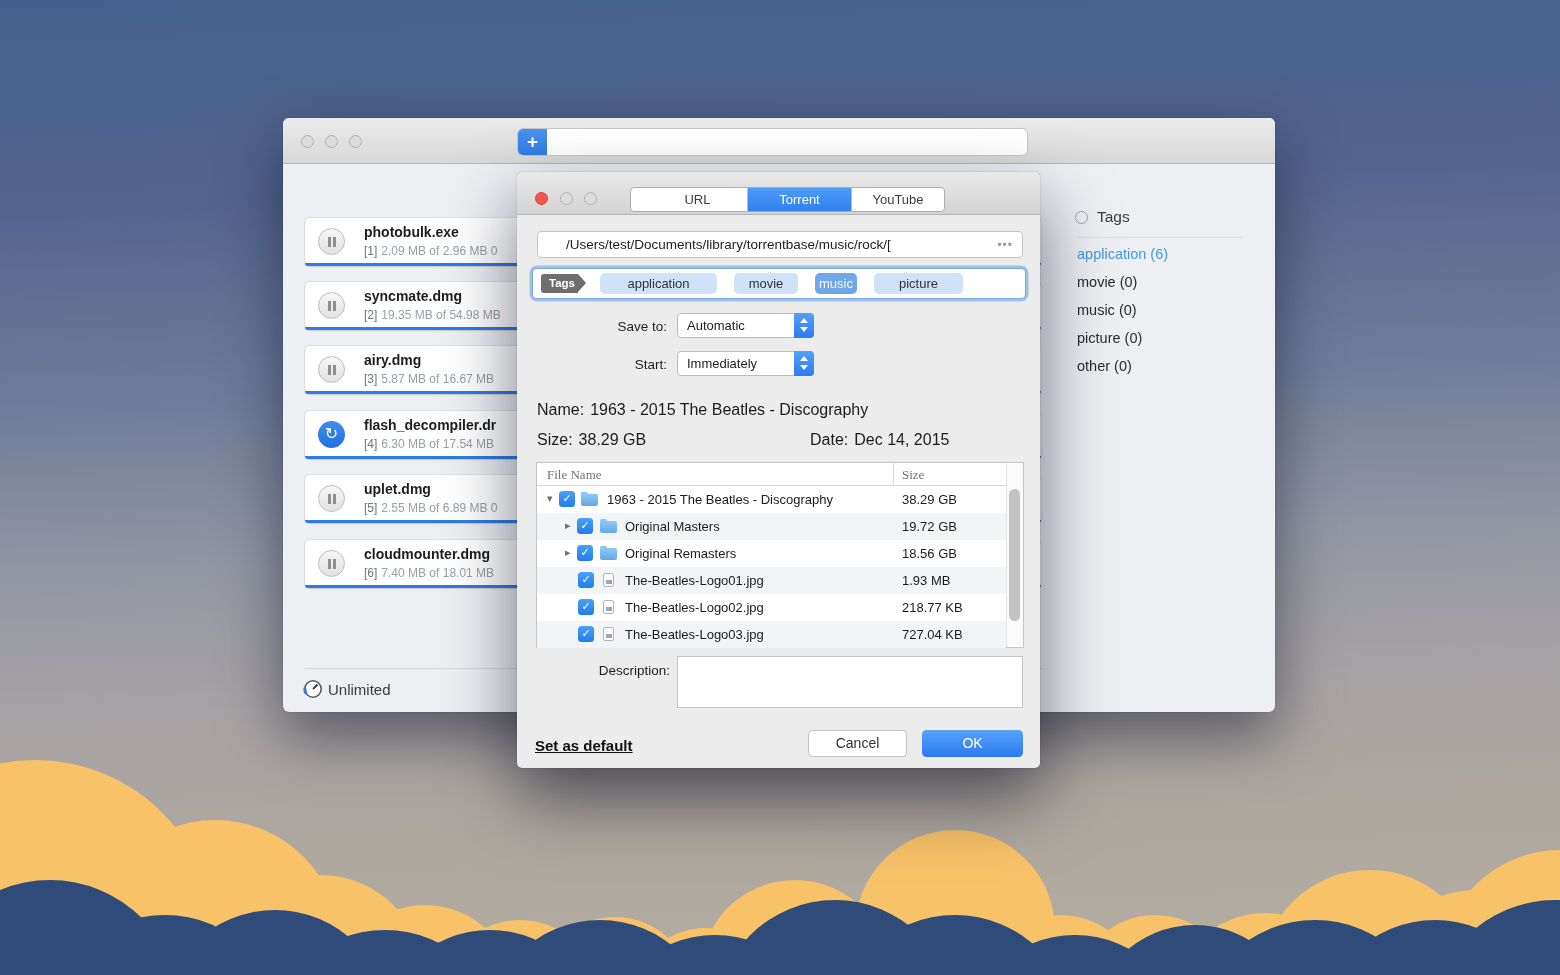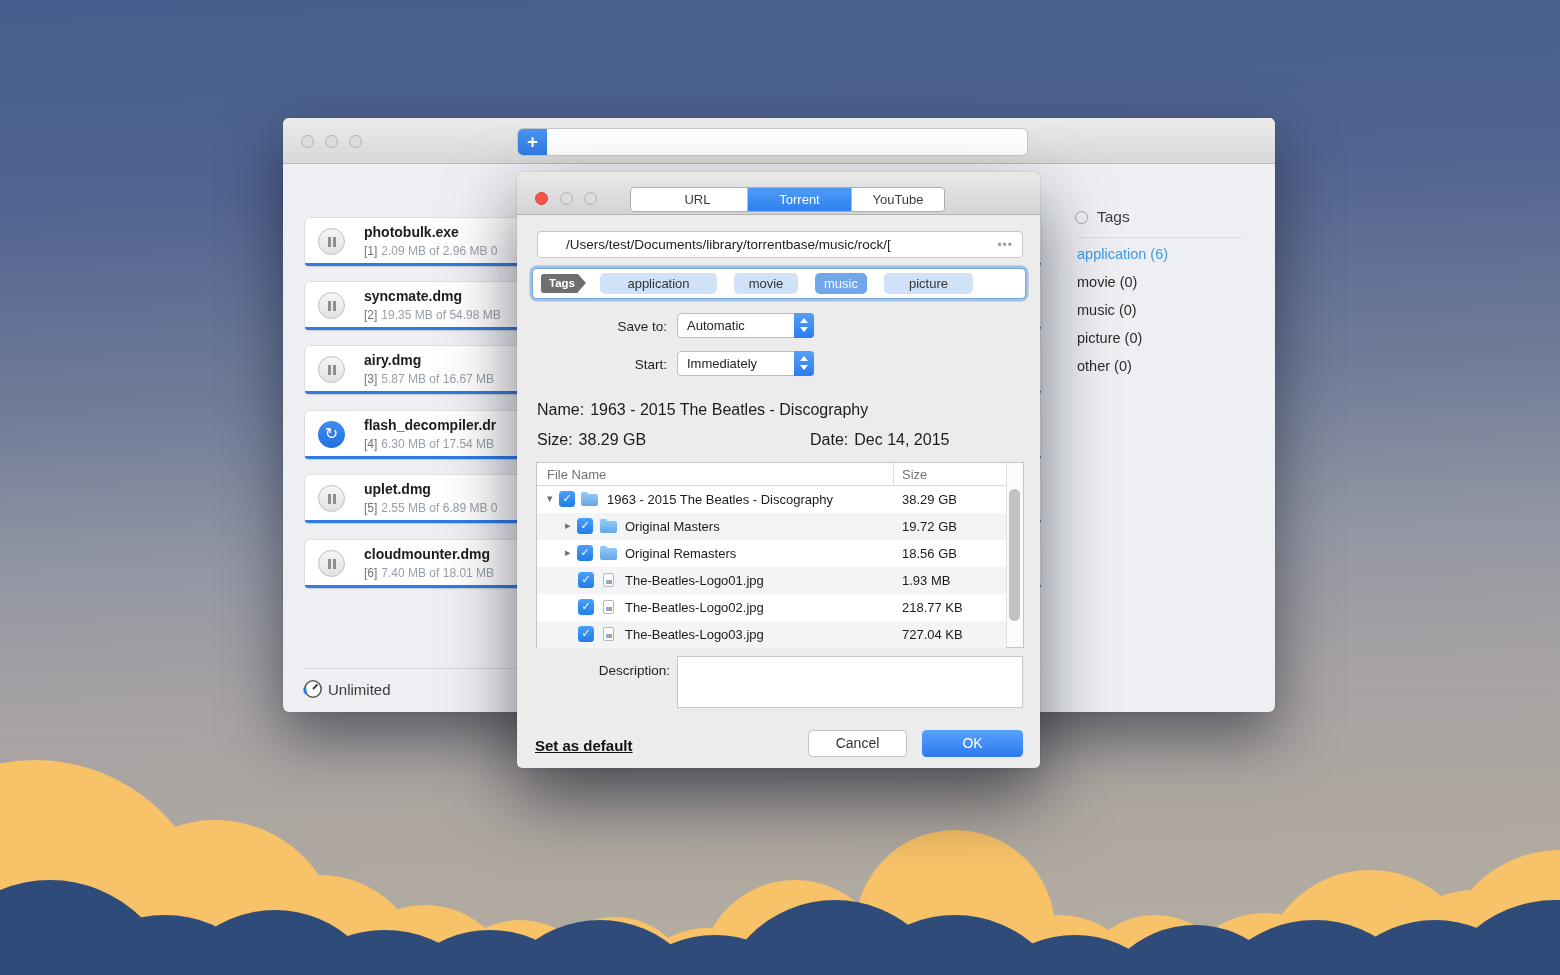--- a/index.html
+++ b/index.html
@@ -81,21 +81,21 @@
     background:linear-gradient(#55a0f7,#2c7bf0); border-radius:0 4px 4px 0; }
   .stepper .up, .stepper .dn { position:absolute; left:6px; width:0; height:0;
     border-left:4px solid transparent; border-right:4px solid transparent; }
   .stepper .up { top:5px; border-bottom:5px solid #fff; }
   .stepper .dn { top:14px; border-top:5px solid #fff; }
 
   .infoline { position:absolute; left:20px; font-size:16px; color:#1c1c1c; white-space:nowrap; }
   .infoline .lab { margin-right:6px; }
 
   .ftable { position:absolute; left:19px; top:290px; width:488px; height:186px; background:#fff; border:1px solid #c3c6c9; }
-  .thead { position:absolute; top:0; left:0; right:0; height:23px; border-bottom:1px solid #d9d9d9; }
+  .thead { position:absolute; top:0; left:0; right:0; height:23px; border-bottom:1px solid #d9d9d9;font-family:Liberation Serif, serif; }
   .thead .h1 { position:absolute; left:10px; top:4px; font-size:13px; color:#737373; }
   .thead .h2 { position:absolute; left:365px; top:4px; font-size:13px; color:#737373; }
   .thead .cdiv { position:absolute; left:356px; top:0; width:1px; height:22px; background:#dcdcdc; }
   .trow { position:absolute; left:0; width:469px; height:27px; }
   .trow.stripe { background:#f3f4f6; }
   .exp { position:absolute; top:6px; font-size:11px; color:#6f6f6f; font-family:"DejaVu Sans",sans-serif; }
   .cb { position:absolute; top:5px; width:16px; height:16px; border-radius:3.5px;
     background:linear-gradient(#4ba0f6,#1f7dea); color:#fff; font-size:11px; line-height:16px; text-align:center;
     font-weight:bold; font-family:"DejaVu Sans",sans-serif; }
   .fold { position:absolute; top:8px; width:17px; height:12px; border-radius:2px;
@@ -252,21 +252,21 @@
 
     <div class="pathfield">
       <div class="pathtext">/Users/test/Documents/library/torrentbase/music/rock/[</div>
       <div class="dots">•••</div>
     </div>
 
     <div class="tagsfield">
       <div class="tagbadge">Tags</div>
       <div class="pill" style="width:117px">application</div>
       <div class="pill" style="width:64px">movie</div>
-      <div class="pill sel" style="width:52px">music</div>
+      <div class="pill sel" style="width:42px">music</div>
       <div class="pill" style="width:89px">picture</div>
     </div>
 
     <div class="flabel" style="left:0;width:150px;top:147px">Save to:</div>
     <div class="select" style="left:160px;top:141px">
       <div class="val">Automatic</div>
       <div class="stepper">
           <i class="up"></i>
           <i class="dn"></i>
         </div>

